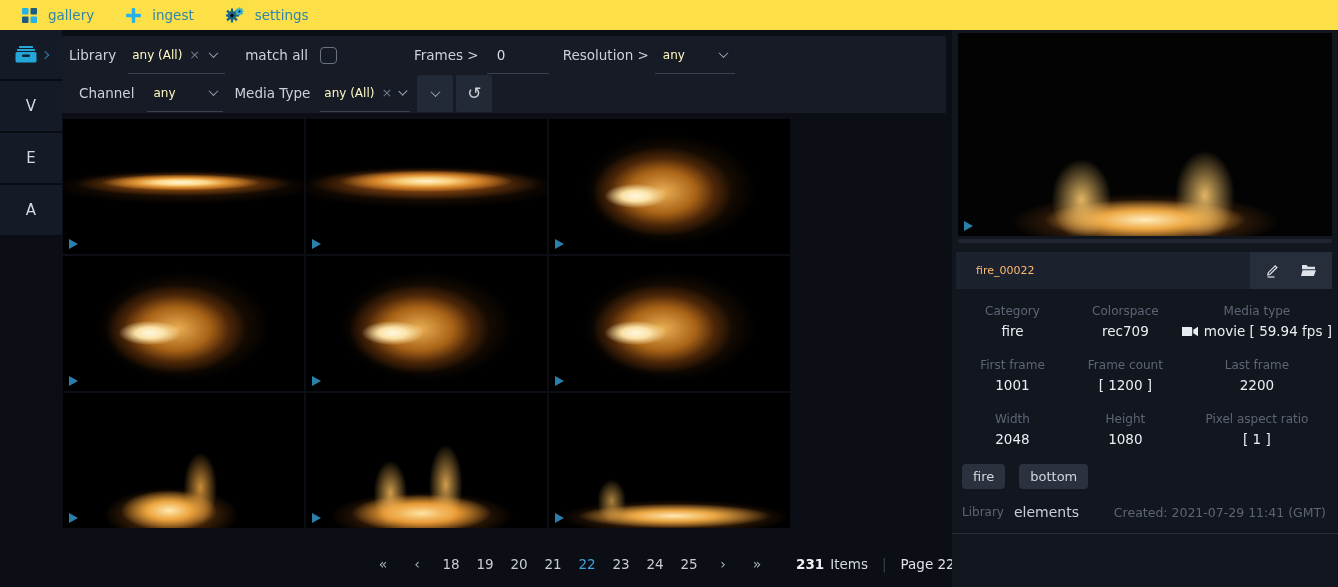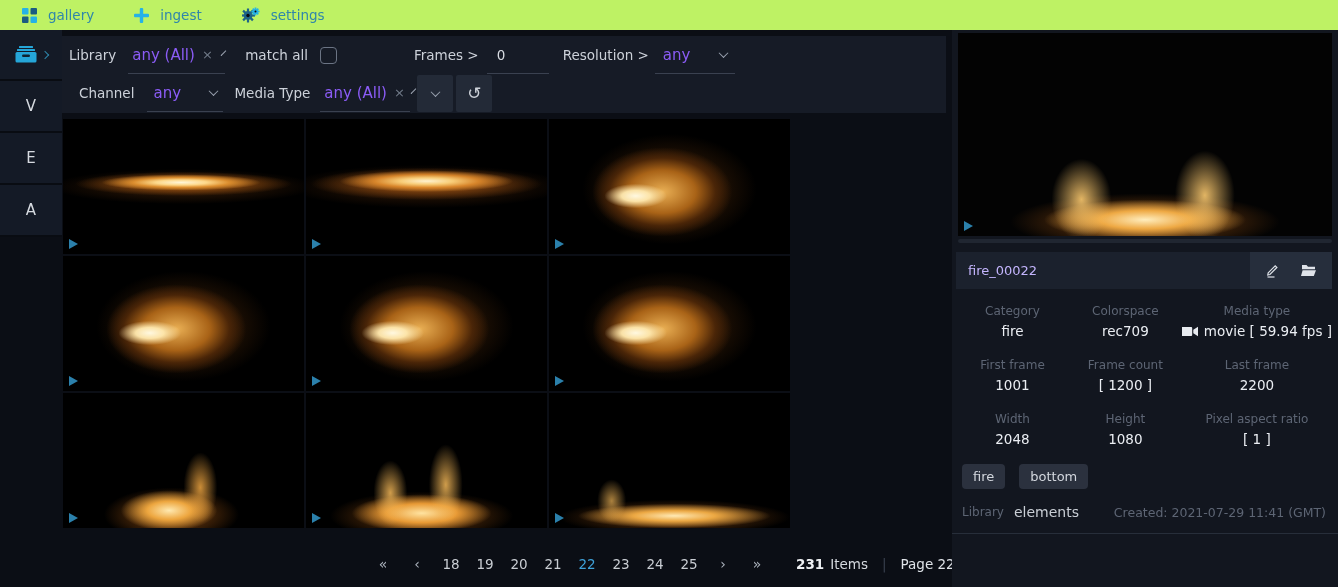--- a/index.html
+++ b/index.html
@@ -5,38 +5,38 @@
   * { margin:0; padding:0; box-sizing:border-box; }
   html,body { width:1338px; height:587px; overflow:hidden; }
   body {
     background:#0b0e15;
     font-family:"DejaVu Sans","Liberation Sans",sans-serif;
     font-size:13px; color:#c9cdd3; position:relative;
   }
 
   
   .topnav { position:absolute; left:0; top:0; width:1338px; height:30px;
-    background:#bef264; display:flex; align-items:center; padding-left:22px; gap:40px; }
+    background:#fde047; display:flex; align-items:center; padding-left:22px; gap:32px; }
   .nav-item { display:flex; align-items:center; gap:11px; color:#2f86aa; font-size:13.5px; cursor:pointer; }
   .nav-icon { display:flex; align-items:center; }
 
   
   .sidebar { position:absolute; left:0; top:30px; width:62px; }
   .side-cell { height:51px; background:#141a26; border-bottom:2px solid #090c12;
     display:flex; align-items:center; justify-content:center; gap:5px; }
   .side-cell.letter { font-size:15px; color:#d6dae0; height:52px; }
   .chev-r { width:6px; height:6px; border-right:1.6px solid #2f86aa; border-top:1.6px solid #2f86aa;
     transform:rotate(45deg); display:inline-block; }
 
   
   .filters { position:absolute; left:62px; top:36px; width:884px; height:77px; background:#161b26; }
   .frow { height:38px; display:flex; align-items:center; }
   .flabel { color:#ccd1d9; font-size:13.5px; white-space:nowrap; }
   .uline { height:100%; display:flex; align-items:center; border-bottom:1px solid #3a4150; }
-  .ddval { color:#8b5cf6; font-size:15px; white-space:nowrap; }
+  .ddval { color:#fef9c3; font-size:12px; white-space:nowrap; }
   .xmark { color:#707a88; font-size:13px; margin-left:7px; }
   .chev { width:7px; height:7px; border-right:1.6px solid #99a1ae; border-bottom:1.6px solid #99a1ae;
     transform:rotate(45deg) translate(-1px,-1px); display:inline-block; }
   .search-input { background:transparent; border:none; outline:none; color:#d8dce2;
     font:13.5px "DejaVu Sans",sans-serif; flex:1; }
   .search-input::placeholder { color:#596274; }
   .num-input { background:transparent; border:none; outline:none; color:#d8dce2;
     font:13.5px "DejaVu Sans",sans-serif; width:50px; }
   .checkbox { width:17px; height:17px; border:1.5px solid #6b7484; border-radius:4px; display:inline-block; }
   .sqbtn { width:36px; height:37px; background:#232a37; display:flex; align-items:center;
@@ -90,21 +90,21 @@
   
   .details { position:absolute; left:952px; top:30px; width:386px; height:557px; background:#12161f; }
   .preview { margin:3px 6px 0 6px; height:203px; position:relative; cursor:pointer; background:
     radial-gradient(ellipse 8% 20% at 33% 82%, rgba(250,200,110,.9) 0%, transparent 100%),
     radial-gradient(ellipse 8% 22% at 66% 80%, rgba(250,200,110,.9) 0%, transparent 100%),
     radial-gradient(ellipse 27% 10% at 50% 92%, #ffedbd 0%, #eea944 45%, transparent 100%),
     radial-gradient(ellipse 36% 14% at 50% 93%, rgba(158,84,20,.9) 0%, transparent 100%), #030303; }
   .scrubber { margin:3px 6px 0 6px; height:4px; background:#202631; border-radius:2px; cursor:pointer; }
   .titlebar { margin:9px 6px 0 4px; height:37px; background:#1b212d;
     display:flex; align-items:center; justify-content:space-between; }
-  .asset-title { margin-left:12px; font-size:13px; color:#c4b5fd; }
+  .asset-title { margin-left:20px; font-size:11px; color:#fdba74; }
   .iconbox { width:82px; height:37px; background:#262e3c; display:flex;
     align-items:center; justify-content:center; gap:22px; }
   .tool-icon { cursor:pointer; display:flex; }
   .meta { margin:15px 6px 8px 4px; display:grid; grid-template-columns:repeat(3,1fr);
     row-gap:19px; text-align:center; }
   .mlabel { font-size:12px; color:#5d6574; }
   .mvalue { font-size:13.5px; color:#ebeef3; margin-top:5px; white-space:nowrap; }
   .mvalue.with-icon { display:flex; align-items:center; justify-content:center; gap:6px; }
   .tags { margin:17px 0 0 10px; display:flex; gap:14px; }
   .pill { background:#2b313e; color:#d3d7de; font-size:13px; padding:5px 11px;

